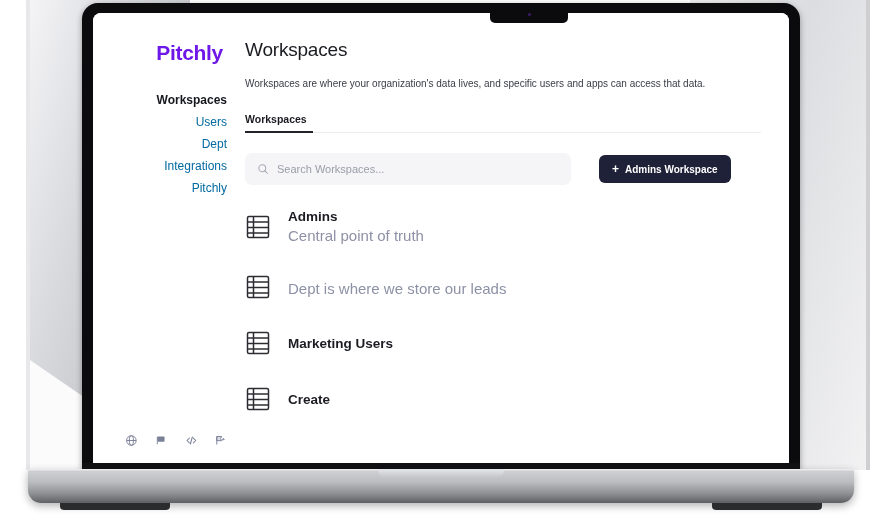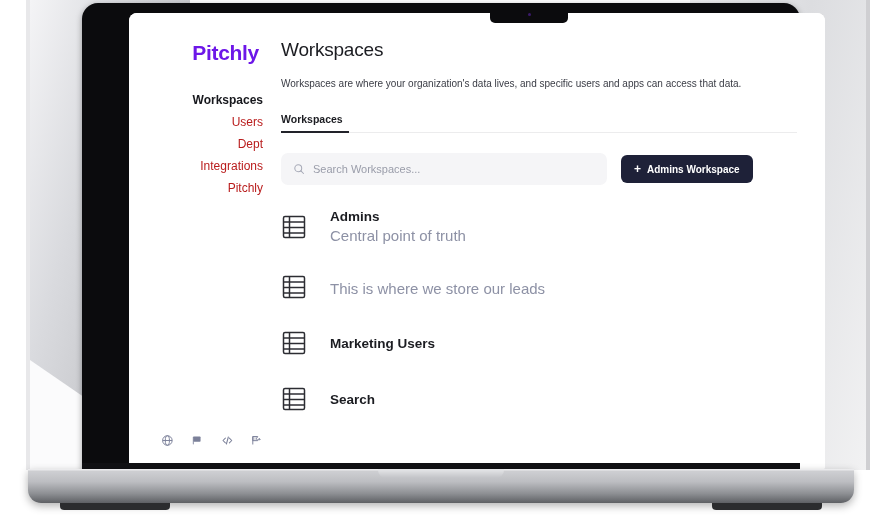--- a/index.html
+++ b/index.html
@@ -40,21 +40,21 @@
   .laptop { position: absolute; left: 0; top: 0; width: 881px; height: 519px; }
 
   .lid {
     position: absolute; left: 82px; top: 3px; width: 718px; height: 470px;
     background: #0b0b0d;
     border-radius: 16px 16px 4px 4px;
     box-shadow: 0 2px 6px rgba(0,0,0,.35);
   }
   .lid-inner {
     position: absolute; left: 11px; top: 10px; width: 696px; height: 456px;
-    background: #ffffff; border-radius: 8px 8px 2px 2px; overflow: hidden; margin-left: 36px;
+    background: #ffffff; border-radius: 8px 8px 2px 2px; overflow: hidden;
   }
   .notch {
     position: absolute; left: 408px; top: 3px; width: 78px; height: 17px;
     background: #0b0b0d; border-radius: 0 0 5px 5px; z-index: 5;
   }
   .notch-cam {
     position: absolute; left: 50%; top: 7px; width: 3px; height: 3px; margin-left: -1px;
     background: #3b1a6b; border-radius: 50%;
   }
   .lid-bottomband {
@@ -85,21 +85,21 @@
   .sidebar {
     width: 152px; flex: 0 0 152px; padding: 28px 18px 0 0;
     display: flex; flex-direction: column;
   }
   .logo {
     text-align: right; padding-right: 4px;
     font-size: 21px; font-weight: bold; color: #6D17E8; letter-spacing: -.3px;
   }
   .nav { margin-top: 24px; text-align: right; }
   .nav-item {
-    display: block; padding: 4px 0; font-size: 12px; color: #b91c1c; cursor: pointer;
+    display: block; padding: 4px 0; font-size: 12px; color: #0369a1; cursor: pointer;
   }
   .nav-item.active { color: #17181d; font-weight: bold; }
   .sidebar-bottom {
     margin-top: auto; padding: 0 0 22px 32px;
     display: flex; gap: 17px; align-items: center;
   }
   .mini-icon { width: 13px; height: 13px; color: #7b8099; cursor: pointer; display: block; }
 
   .content { flex: 1; padding: 26px 28px 0 0; min-width: 0; }
   .page-title { font-size: 19px; color: #1b1c21; font-weight: normal; letter-spacing: -.2px; }
@@ -107,41 +107,41 @@
 
   .tabs { margin-top: 20px; position: relative; border-bottom: 1px solid #ececed; }
   .tab {
     display: inline-block; font-size: 10.5px; font-weight: bold; color: #1b1c21;
     padding: 0 6px 7px 0; cursor: pointer; position: relative;
   }
   .tab.active:after {
     content: ""; position: absolute; left: 0; bottom: -1px; width: 100%; height: 2px; background: #22232a;
   }
 
-  .toolbar { margin-top: 20px; display: flex; align-items: center; gap: 14px; }
+  .toolbar { margin-top: 20px; display: flex; align-items: center; gap: 28px; }
   .search {
     flex: 1; height: 32px; background: #f5f5f7; border-radius: 7px;
     display: flex; align-items: center; gap: 8px; padding: 0 12px; max-width: 326px;
   }
   .search-icon { width: 12px; height: 12px; color: #a8abb8; flex: 0 0 auto; }
   .search input {
     border: none; outline: none; background: transparent; width: 100%;
     font-family: "Liberation Sans", sans-serif; font-size: 11px; color: #3a3c45;
   }
   .search input::placeholder { color: #9a9daa; }
   .btn-create {
     height: 28px; background: #1E2138; color: #fff; border: none; border-radius: 6px;
     font-family: "Liberation Sans", sans-serif; font-size: 10px; font-weight: bold;
     padding: 0 13px; cursor: pointer; display: flex; align-items: center; gap: 6px;
     white-space: nowrap;
   }
   .btn-plus { font-size: 12px; font-weight: bold; line-height: 1; }
 
   .ws-list { margin-top: 24px; }
-  .ws-row { display: flex; align-items: center; gap: 23px; margin-bottom: 30px; cursor: pointer; }
+  .ws-row { display: flex; align-items: center; gap: 17px; margin-bottom: 30px; cursor: pointer; }
   .ws-icon { width: 26px; height: 26px; flex: 0 0 auto; color: #2c2d33; }
   .ws-name { font-size: 13.5px; font-weight: bold; color: #1b1c21; }
   .ws-desc { font-size: 15px; color: #8d91a5; margin-top: 3px; }
 </style>
 </head>
 <body>
 
 <div class="backdrop">
   <div class="bg-strip-top"></div>
   <div class="bg-strip-top2"></div>
@@ -236,21 +236,21 @@
 
             <div class="ws-row">
               <svg class="ws-icon" viewBox="0 0 26 26" fill="none" stroke="currentColor" stroke-width="1.5">
                 <rect x="2.5" y="2.5" width="21" height="21" rx="1.5"></rect>
                 <line x1="8.5" y1="2.5" x2="8.5" y2="23.5"></line>
                 <line x1="2.5" y1="8" x2="23.5" y2="8"></line>
                 <line x1="2.5" y1="13.5" x2="23.5" y2="13.5"></line>
                 <line x1="2.5" y1="19" x2="23.5" y2="19"></line>
               </svg>
               <div>
-                <div class="ws-desc">This is where we store our leads</div>
+                <div class="ws-desc">Dept is where we store our leads</div>
               </div>
             </div>
 
             <div class="ws-row">
               <svg class="ws-icon" viewBox="0 0 26 26" fill="none" stroke="currentColor" stroke-width="1.5">
                 <rect x="2.5" y="2.5" width="21" height="21" rx="1.5"></rect>
                 <line x1="8.5" y1="2.5" x2="8.5" y2="23.5"></line>
                 <line x1="2.5" y1="8" x2="23.5" y2="8"></line>
                 <line x1="2.5" y1="13.5" x2="23.5" y2="13.5"></line>
                 <line x1="2.5" y1="19" x2="23.5" y2="19"></line>
@@ -262,21 +262,21 @@
 
             <div class="ws-row">
               <svg class="ws-icon" viewBox="0 0 26 26" fill="none" stroke="currentColor" stroke-width="1.5">
                 <rect x="2.5" y="2.5" width="21" height="21" rx="1.5"></rect>
                 <line x1="8.5" y1="2.5" x2="8.5" y2="23.5"></line>
                 <line x1="2.5" y1="8" x2="23.5" y2="8"></line>
                 <line x1="2.5" y1="13.5" x2="23.5" y2="13.5"></line>
                 <line x1="2.5" y1="19" x2="23.5" y2="19"></line>
               </svg>
               <div>
-                <div class="ws-name">Search</div>
+                <div class="ws-name">Create</div>
               </div>
             </div>
 
           </div>
         </div>
       </div>
 
     </div>
     <div class="lid-bottomband"></div>
   </div>

